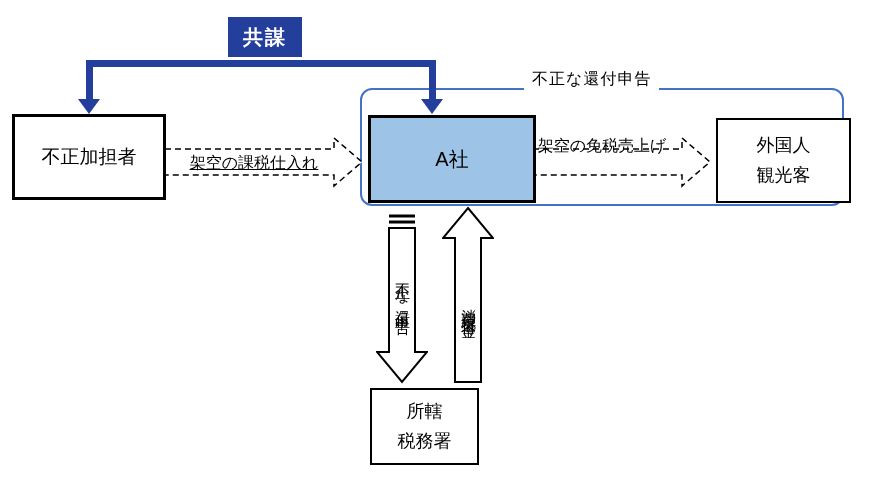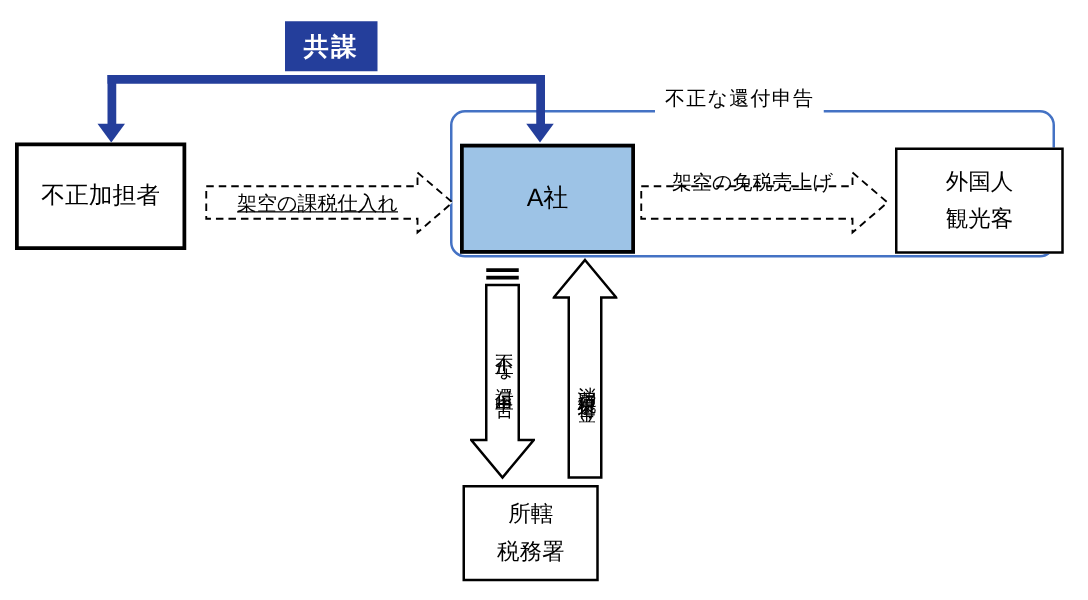--- a/index.html
+++ b/index.html
@@ -18,22 +18,22 @@
   .bracket-v.vright{left:429px;}
   .arrowhead-down{position:absolute;width:0;height:0;border-left:11px solid transparent;border-right:11px solid transparent;border-top:15px solid #243e9b;}
   .arrowhead-down.aleft{left:78px;top:99px;}
   .arrowhead-down.aright{left:421px;top:99px;}
 
   .conspiracy{position:absolute;left:228px;top:17px;width:74px;height:40px;background:#243e9b;color:#fff;font-size:20px;font-weight:bold;display:flex;align-items:center;justify-content:center;letter-spacing:2px;}
 
   
   .node{position:absolute;background:#fff;display:flex;flex-direction:column;align-items:center;justify-content:center;text-align:center;}
   .node .bl{line-height:1.65;white-space:nowrap;}
-  .accomplice{left:12px;top:114px;width:137px;height:86px;border:3px solid #000;font-size:19px;}
-  .company-a{left:368px;top:115px;width:140px;height:88px;border:3px solid #000;background:#9dc3e6;font-size:20px;}
+  .accomplice{left:12px;top:114px;width:154px;height:86px;border:3px solid #000;font-size:19px;}
+  .company-a{left:368px;top:115px;width:168px;height:88px;border:3px solid #000;background:#9dc3e6;font-size:20px;}
   .tourists{left:716px;top:118px;width:135px;height:85px;border:2px solid #000;font-size:18px;}
   .tax-office{left:370px;top:388px;width:109px;height:77px;border:2px solid #000;font-size:18px;}
 
   
   .harrow{position:absolute;width:200px;height:52px;}
   .harrow-label{position:absolute;width:176px;height:32px;display:flex;align-items:center;justify-content:center;font-size:16px;white-space:nowrap;}
 
   
   .varrow{position:absolute;width:52px;}
   .varrow-label{position:absolute;display:flex;align-items:center;justify-content:center;}

